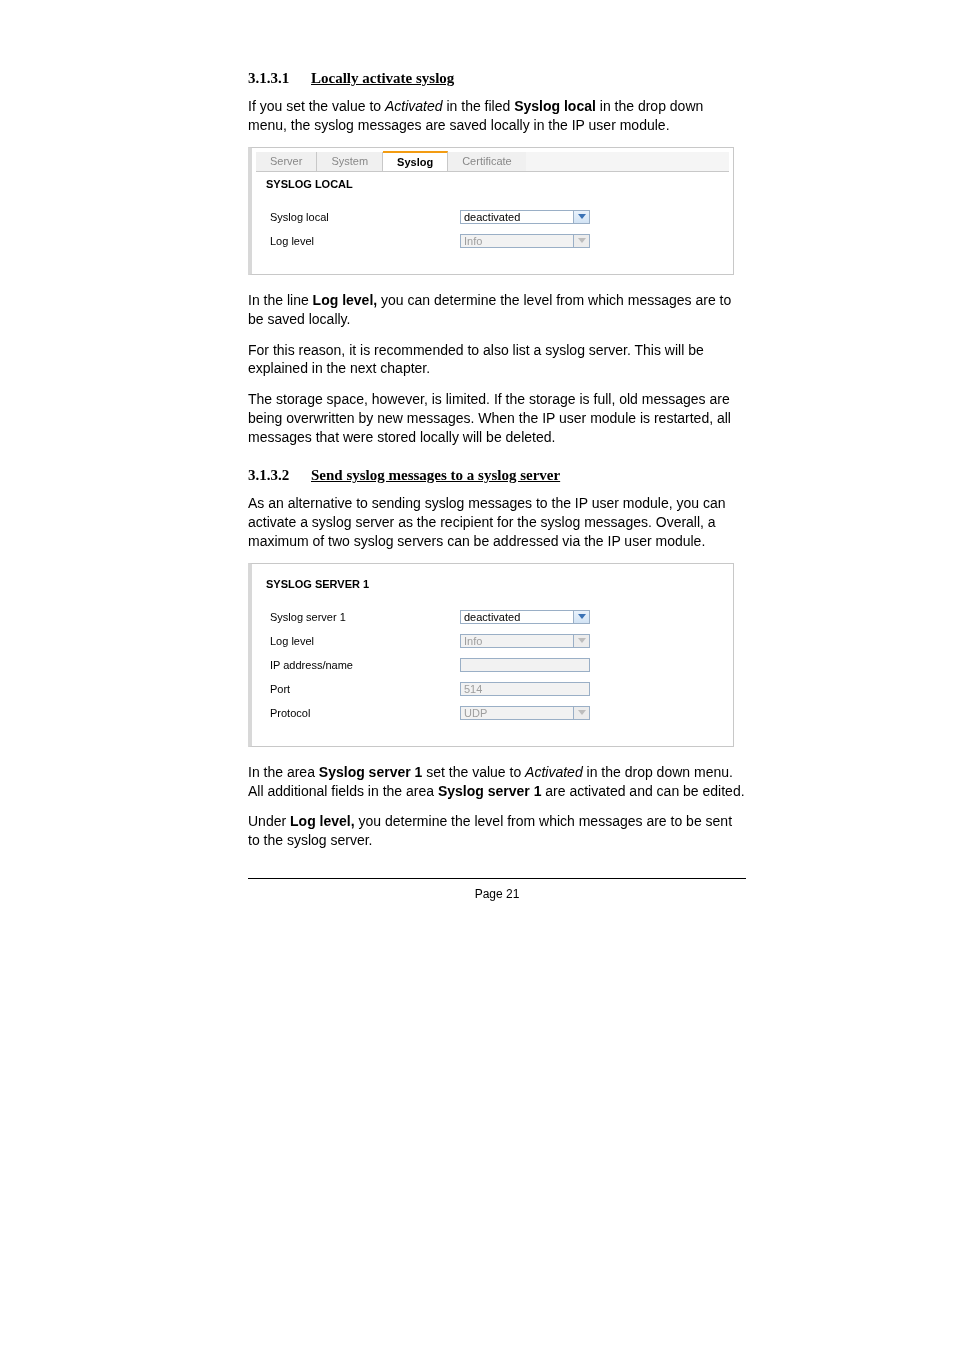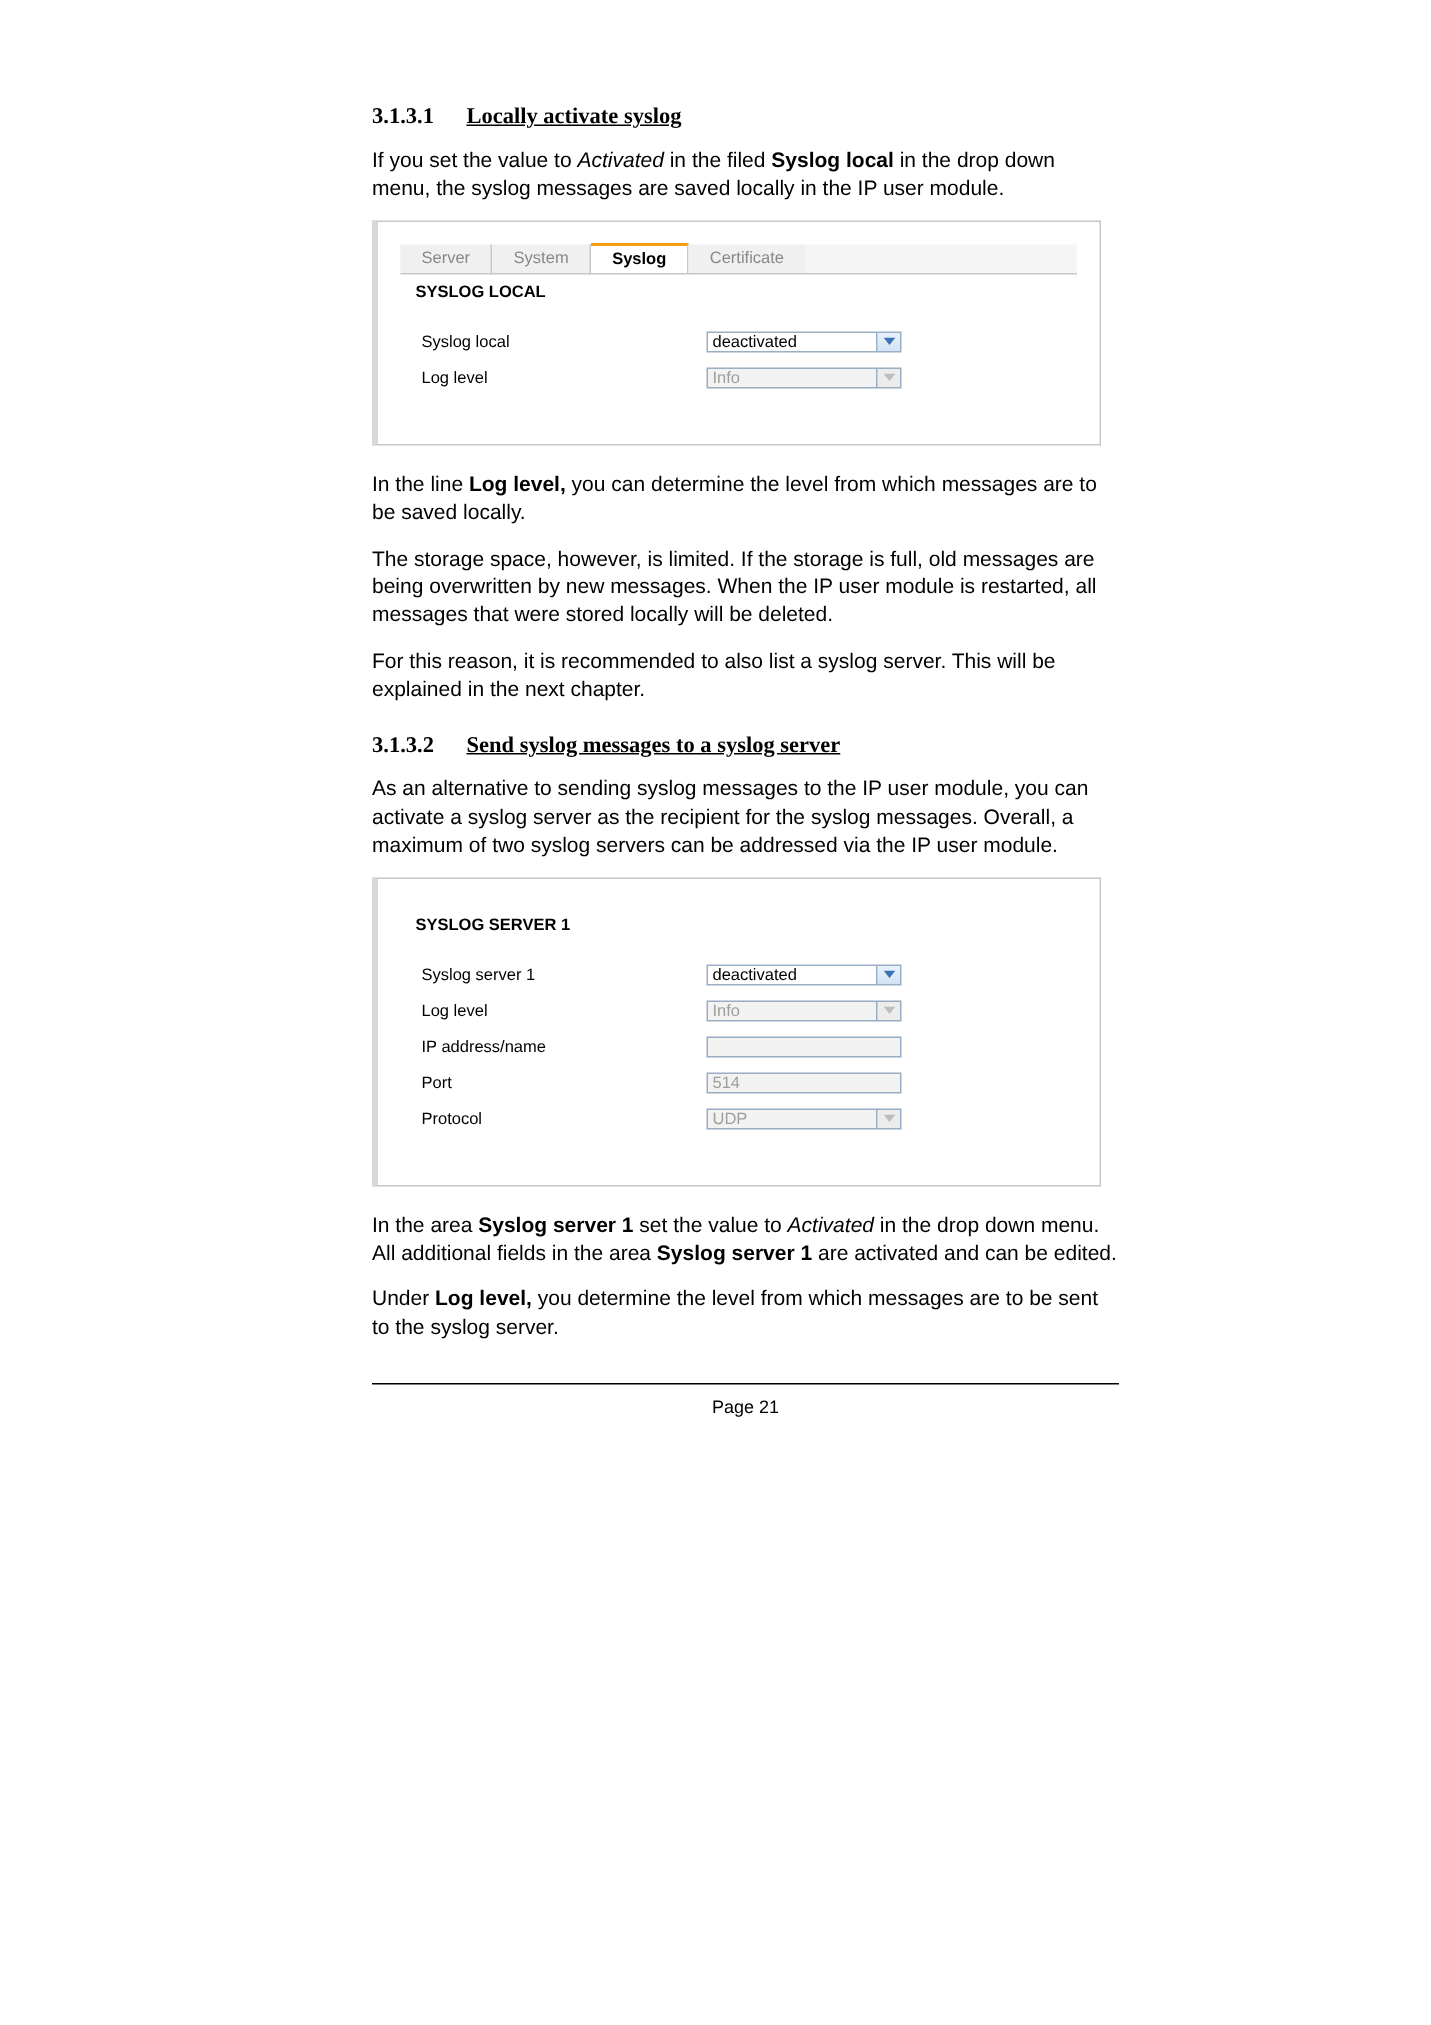--- a/index.html
+++ b/index.html
@@ -43,21 +43,21 @@
     line-height: 1.35;
     margin: 0 0 12px 0;
   }
   
   .panel {
     border: 1px solid #c8c8c8;
     border-left: 4px solid #d8d8d8;
     background: #ffffff;
     font-size: 11px;
     margin: 10px 12px 16px 0;
-    padding: 15px;
+    padding: 4px;
   }
   .tabs {
     display: flex;
     border-bottom: 1px solid #c8c8c8;
     background: #f5f5f5;
   }
   .tab {
     padding: 3px 14px;
     border-right: 1px solid #c8c8c8;
     color: #888;
@@ -177,22 +177,22 @@
               </svg>
           </span>
         </div>
       </div>
     </div>
   </div>
 
   <p class="body">
     <span>In the line </span><b>Log level,</b><span> you can determine the level from which messages are to be saved locally.</span>
   </p>
+  <p class="body">For this reason, it is recommended to also list a syslog server. This will be explained in the next chapter.</p>
   <p class="body">The storage space, however, is limited. If the storage is full, old messages are being overwritten by new messages. When the IP user module is restarted, all messages that were stored locally will be deleted.</p>
-  <p class="body">For this reason, it is recommended to also list a syslog server. This will be explained in the next chapter.</p>
 
   <div class="section-head">
     <span class="num">3.1.3.2</span>
     <span class="title">Send syslog messages to a syslog server</span>
   </div>
 
   <p class="body">As an alternative to sending syslog messages to the IP user module, you can activate a syslog server as the recipient for the syslog messages. Overall, a maximum of two syslog servers can be addressed via the IP user module.</p>
 
   <div class="panel">
     <div class="panel-title" style="padding-top:10px">SYSLOG SERVER 1</div>

